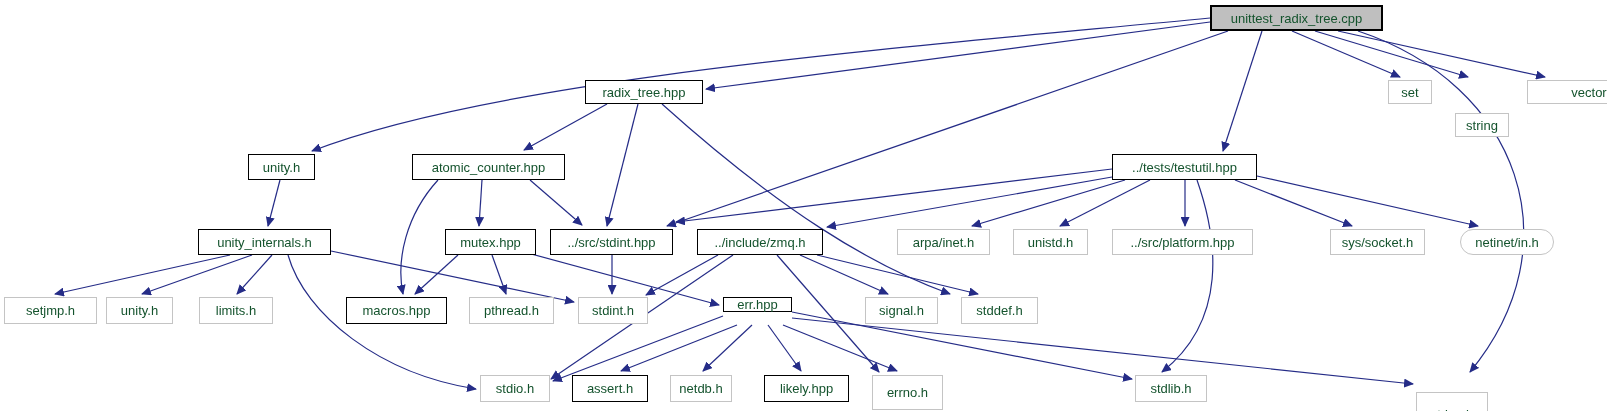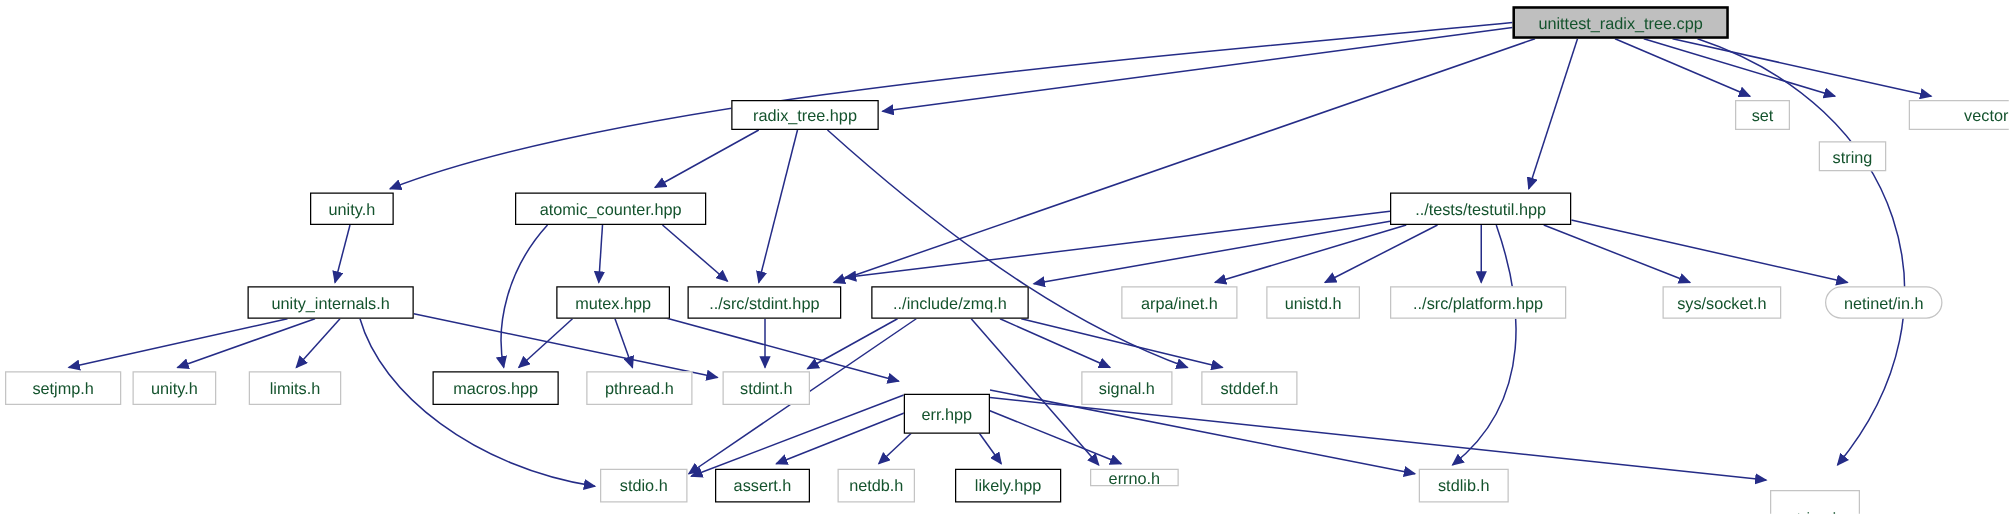--- a/index.html
+++ b/index.html
@@ -93,24 +93,24 @@
       <div class="node external" style="left: 1013px; top: 229px; width: 75px; height: 26px;">unistd.h</div>
       <div class="node external" style="left: 1112px; top: 229px; width: 141px; height: 26px;">../src/platform.hpp</div>
       <div class="node external" style="left: 1330px; top: 229px; width: 95px; height: 26px;">sys/socket.h</div>
       <div class="node external" style="left: 1460px; top: 229px; width: 94px; height: 26px; border-radius: 13px;">netinet/in.h</div>
       <div class="node external" style="left: 4px; top: 297px; width: 93px; height: 27px;">setjmp.h</div>
       <div class="node external" style="left: 106px; top: 297px; width: 67px; height: 27px;">unity.h</div>
       <div class="node external" style="left: 199px; top: 297px; width: 74px; height: 27px;">limits.h</div>
       <div class="node internal" style="left: 346px; top: 297px; width: 101px; height: 27px;">macros.hpp</div>
       <div class="node external" style="left: 469px; top: 297px; width: 85px; height: 27px;">pthread.h</div>
       <div class="node external" style="left: 578px; top: 297px; width: 70px; height: 27px;">stdint.h</div>
-      <div class="node internal" style="left: 723px; top: 315px; width: 69px; height: 32px;">err.hpp</div>
+      <div class="node internal" style="left: 723px; top: 297px; width: 69px; height: 15px;">err.hpp</div>
       <div class="node external" style="left: 865px; top: 297px; width: 73px; height: 27px;">signal.h</div>
       <div class="node external" style="left: 961px; top: 297px; width: 77px; height: 27px;">stddef.h</div>
       <div class="node external" style="left: 480px; top: 375px; width: 70px; height: 27px;">stdio.h</div>
       <div class="node internal" style="left: 572px; top: 375px; width: 76px; height: 27px;">assert.h</div>
       <div class="node external" style="left: 670px; top: 375px; width: 62px; height: 27px;">netdb.h</div>
       <div class="node internal" style="left: 764px; top: 375px; width: 85px; height: 27px;">likely.hpp</div>
-      <div class="node external" style="left: 872px; top: 375px; width: 71px; height: 14px;">errno.h</div>
+      <div class="node external" style="left: 872px; top: 375px; width: 71px; height: 35px;">errno.h</div>
       <div class="node external" style="left: 1135px; top: 375px; width: 72px; height: 27px;">stdlib.h</div>
       <div class="node external" style="left: 1416px; top: 392px; width: 72px; height: 44px;">string.h</div>
     </div>
 </div>
 
 </body></html>

